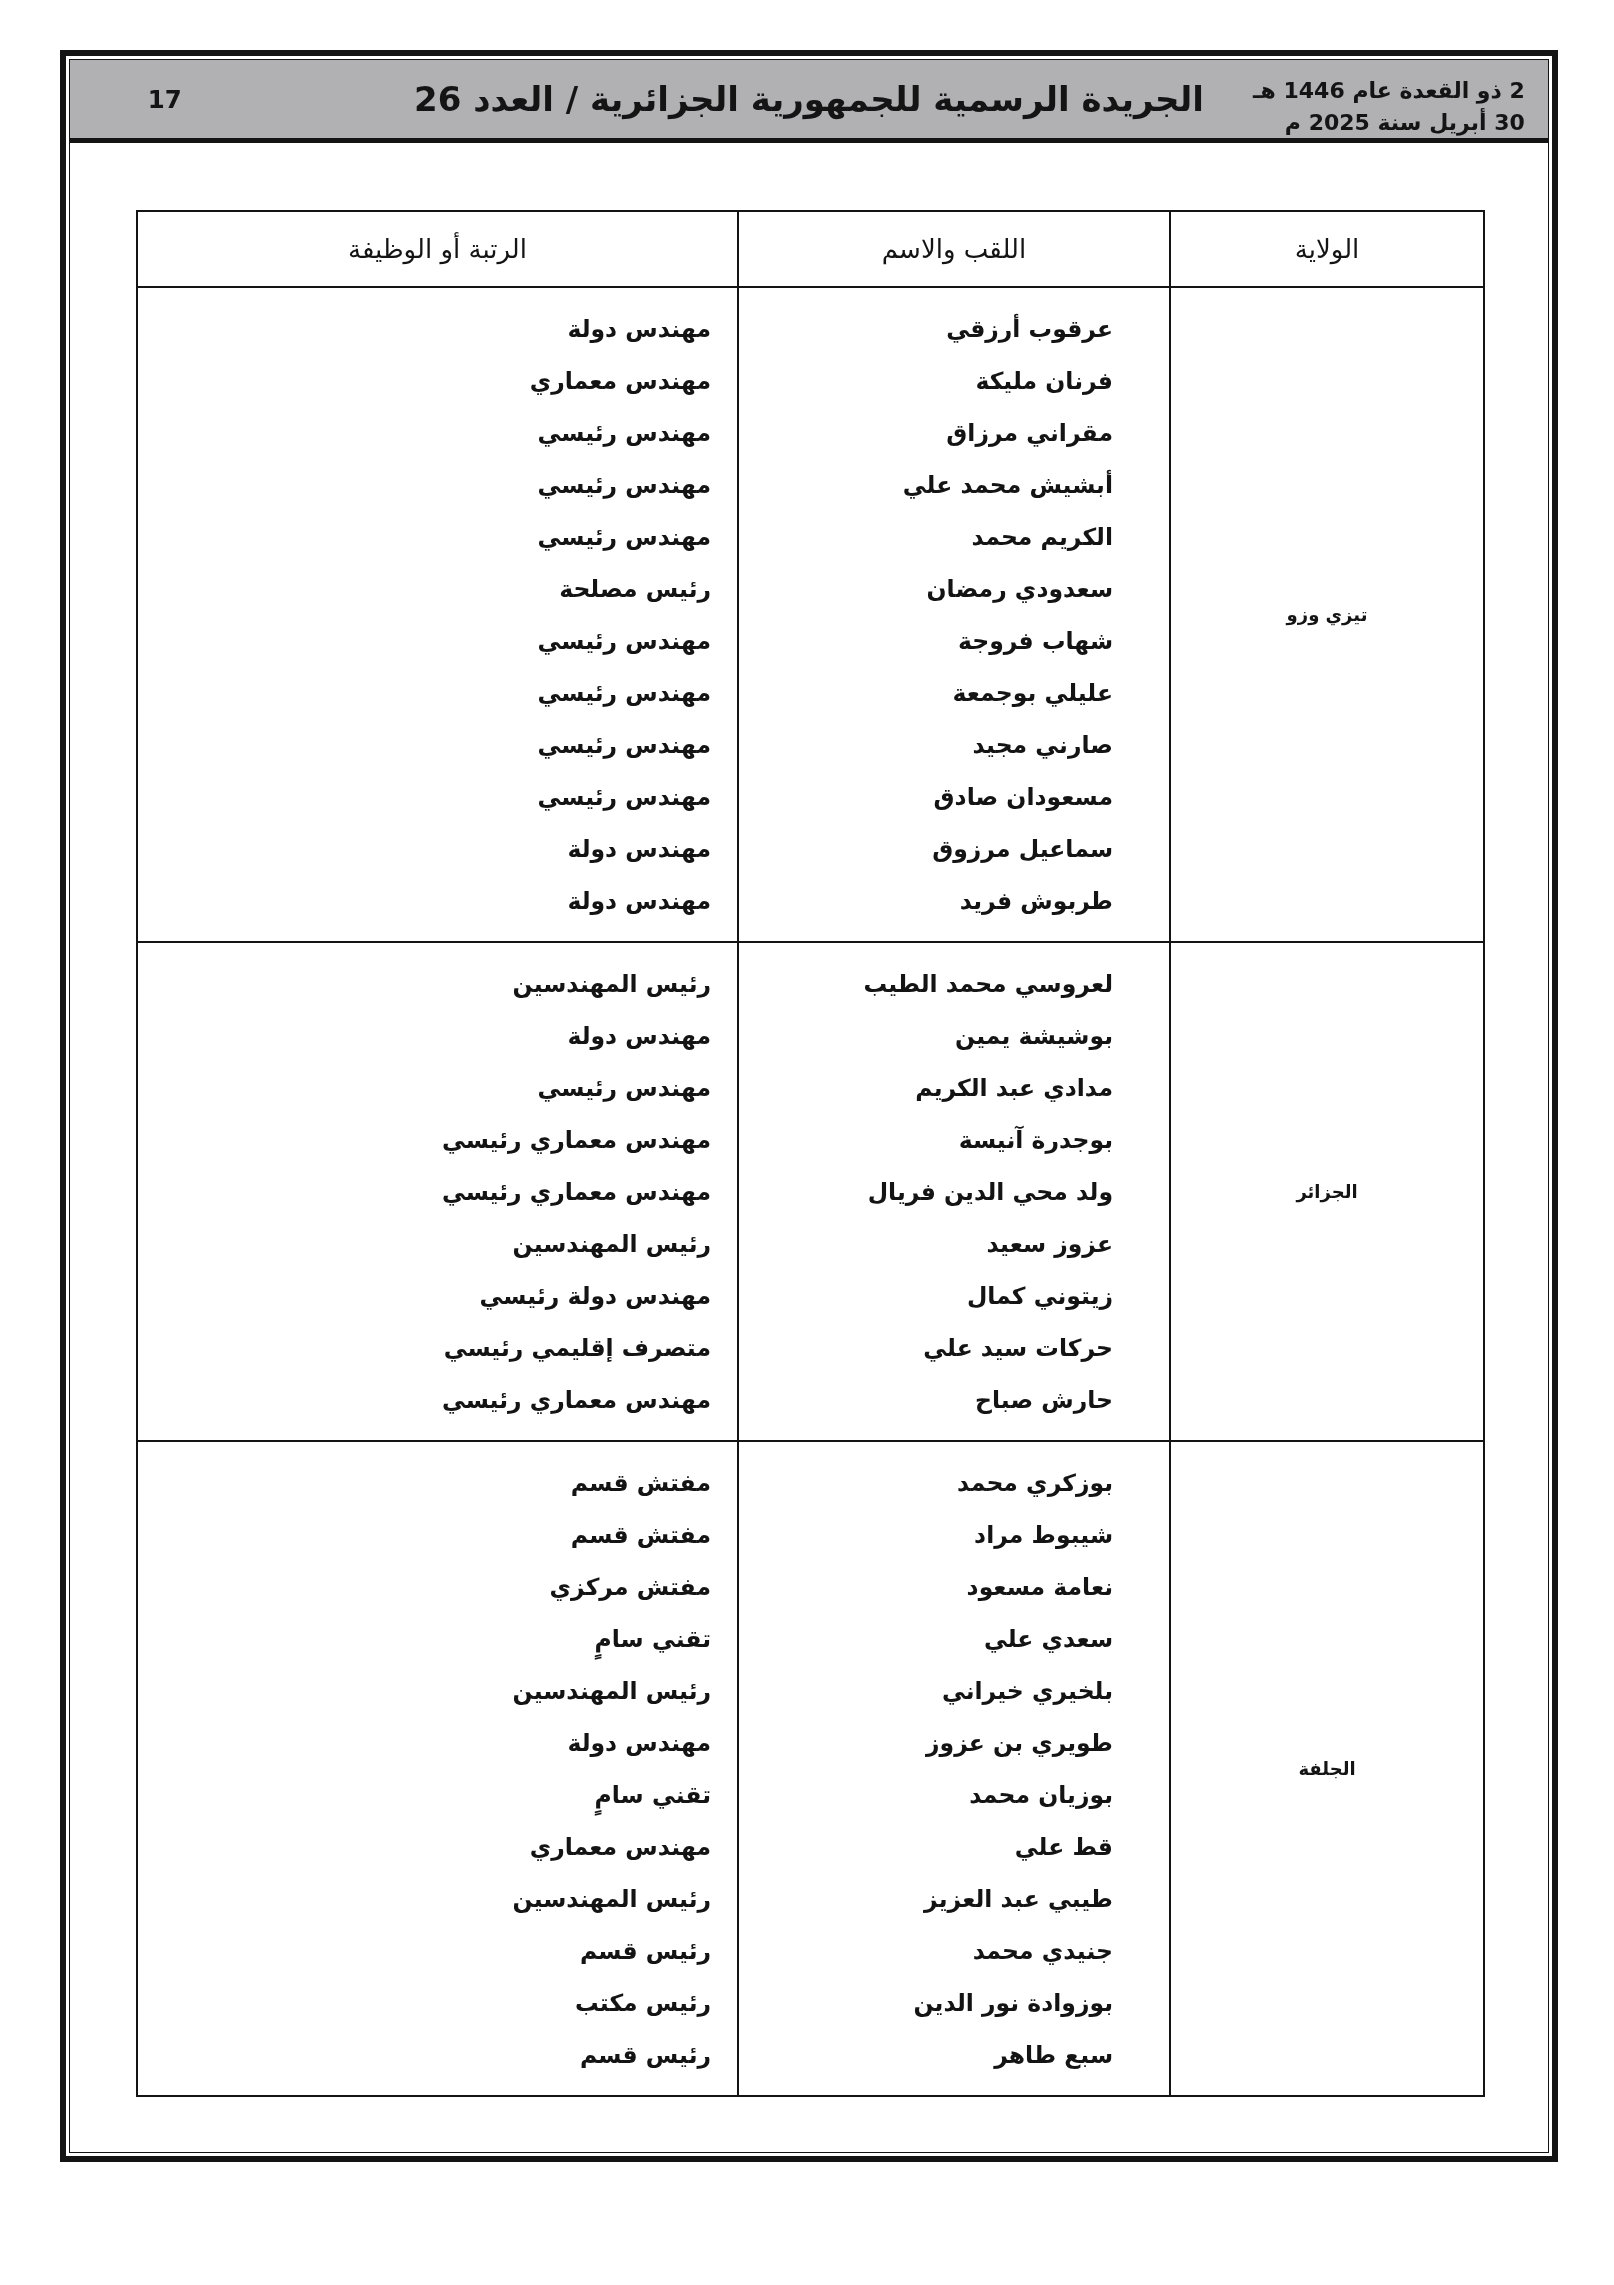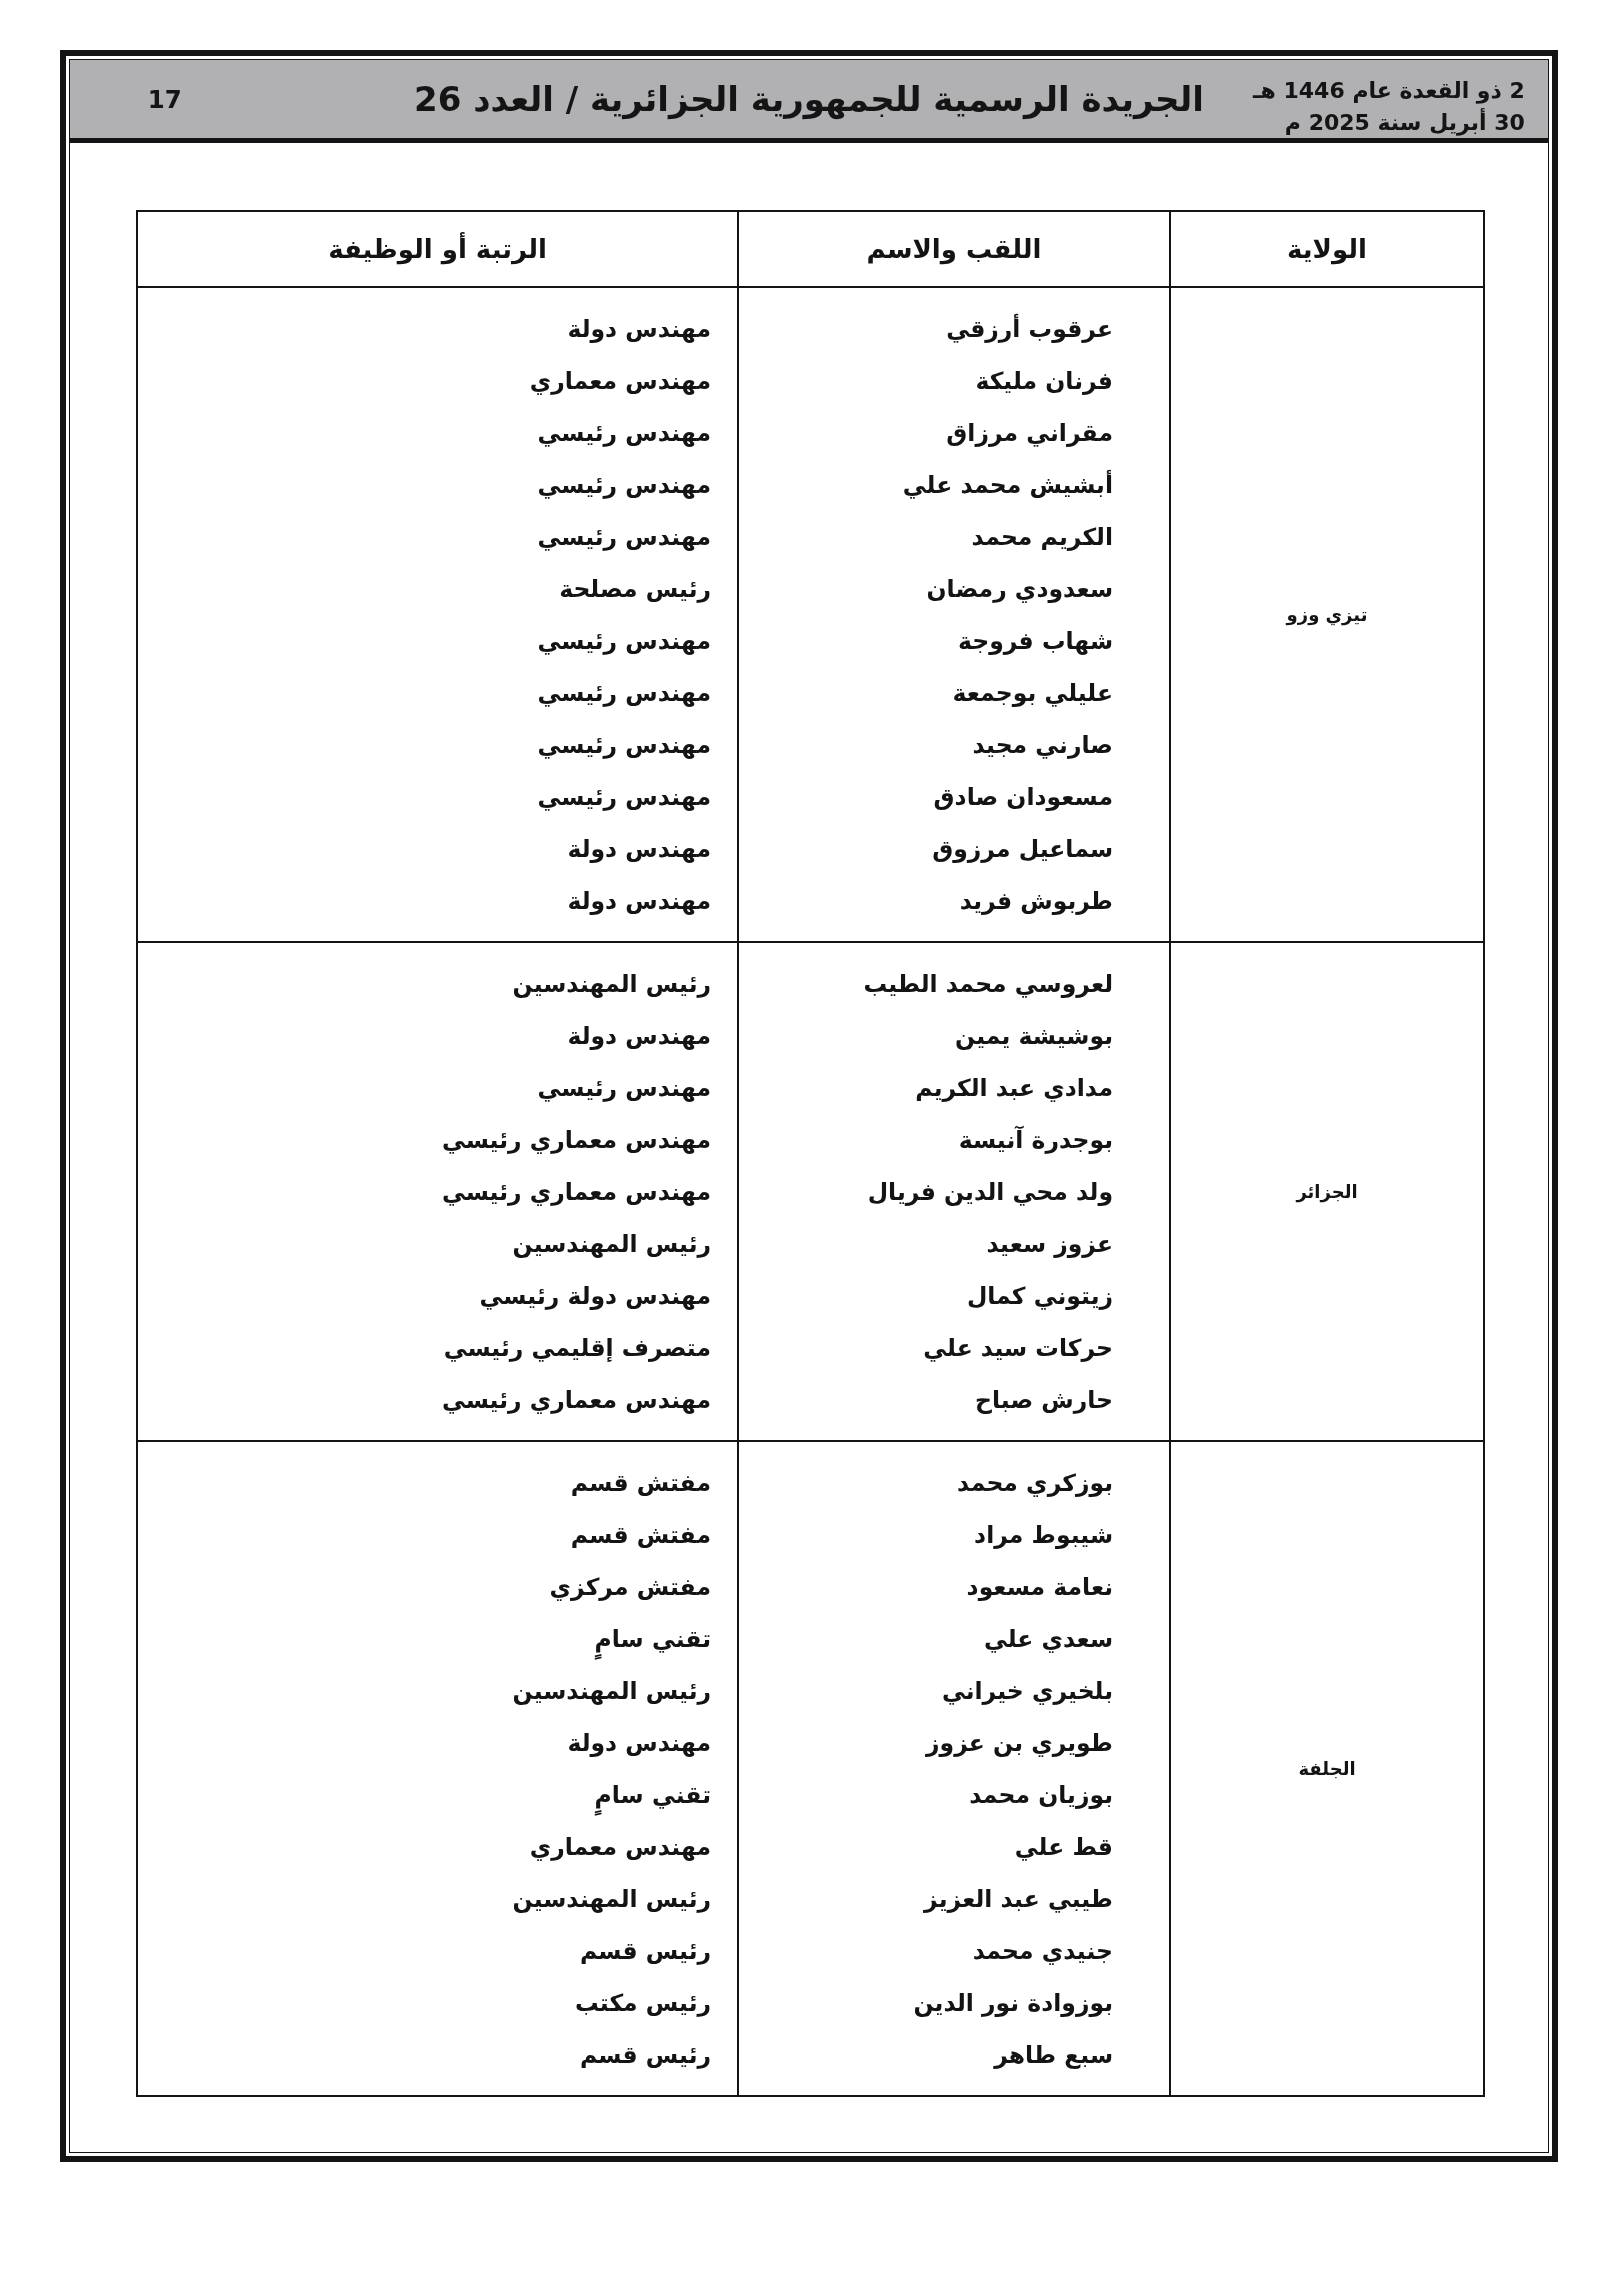--- a/index.html
+++ b/index.html
@@ -36,21 +36,21 @@
     position:absolute;left:34px;top:50%;transform:translateY(-50%);
     font-weight:bold;font-size:24.4px;margin-left:44px;
   }
   
   table.gazette-table{
     position:absolute;left:136px;top:210px;width:1347px;
     border-collapse:collapse;table-layout:fixed;
   }
   .gazette-table th,.gazette-table td{border:2.7px solid #141414;}
   .gazette-table th{
-    height:72px;font-size:26px;font-weight:bold;
+    height:72px;font-size:26px;font-weight:normal;
     text-align:center;vertical-align:middle;background:#fff;
   }
   col.col-wilaya{width:314px;}
   col.col-name{width:432px;}
   col.col-rank{width:601px;}
   td.wilaya-cell{
     text-align:center;vertical-align:middle;
     font-weight:bold;font-size:18px;
   }
   td.name-cell,td.rank-cell{vertical-align:middle;padding:14.5px 0;}

